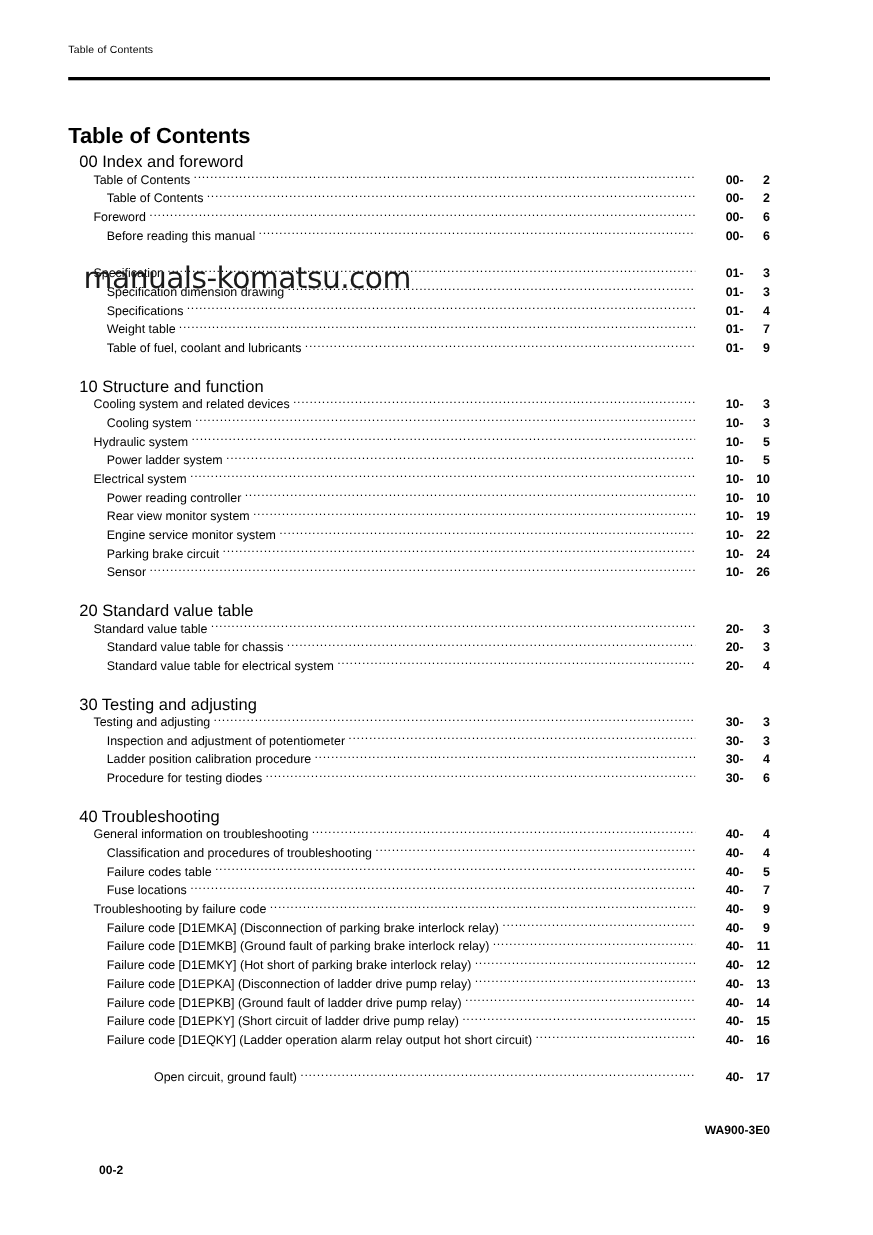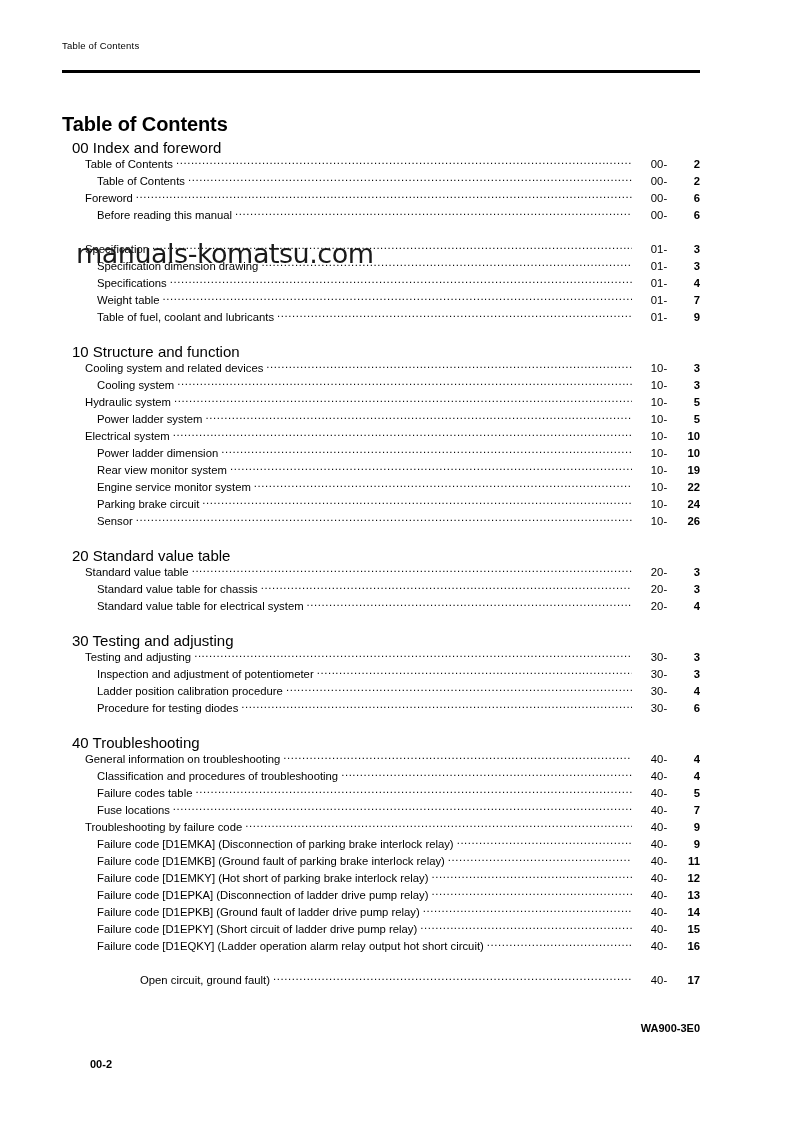--- a/index.html
+++ b/index.html
@@ -95,22 +95,22 @@
     position: absolute;
     left: 0;
     bottom: -1px;
     font-size: 11.3px;
     letter-spacing: 0.6px;
     color: #000;
     white-space: nowrap;
   }
   .toc-sec {
     flex: 0 0 34px;
-    text-align: center;
-    font-weight: normal;
+    text-align: right;
+    font-weight: bold;
     font-size: 11.3px;
     padding-left: 8px;
   }
   .toc-page {
     flex: 0 0 24px;
     text-align: right;
     font-weight: bold;
     font-size: 11.3px;
   }
 
@@ -248,21 +248,21 @@
         <span class="toc-sec">10-</span>
         <span class="toc-page">5</span>
       </div>
       <div class="toc-row lvl1">
         <span class="toc-label">Electrical system</span>
         <span class="toc-leader"></span>
         <span class="toc-sec">10-</span>
         <span class="toc-page">10</span>
       </div>
       <div class="toc-row lvl2">
-        <span class="toc-label">Power ladder dimension</span>
+        <span class="toc-label">Power reading controller</span>
         <span class="toc-leader"></span>
         <span class="toc-sec">10-</span>
         <span class="toc-page">10</span>
       </div>
       <div class="toc-row lvl2">
         <span class="toc-label">Rear view monitor system</span>
         <span class="toc-leader"></span>
         <span class="toc-sec">10-</span>
         <span class="toc-page">19</span>
       </div>

